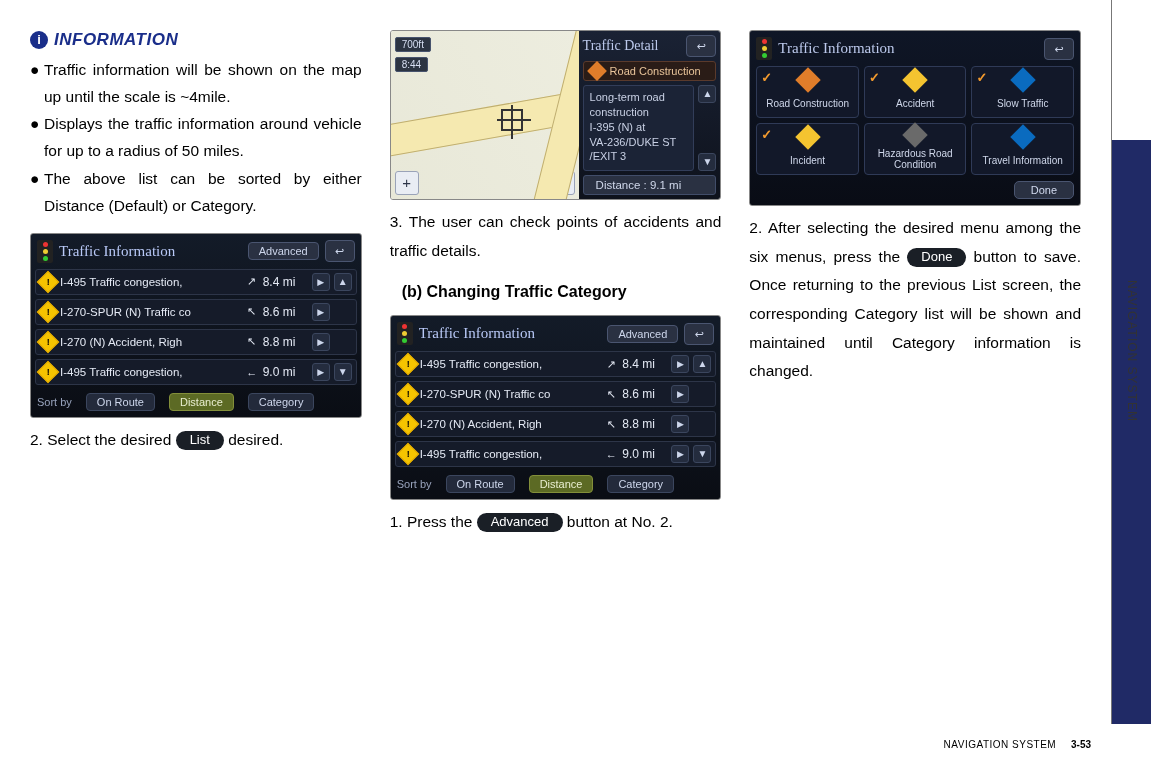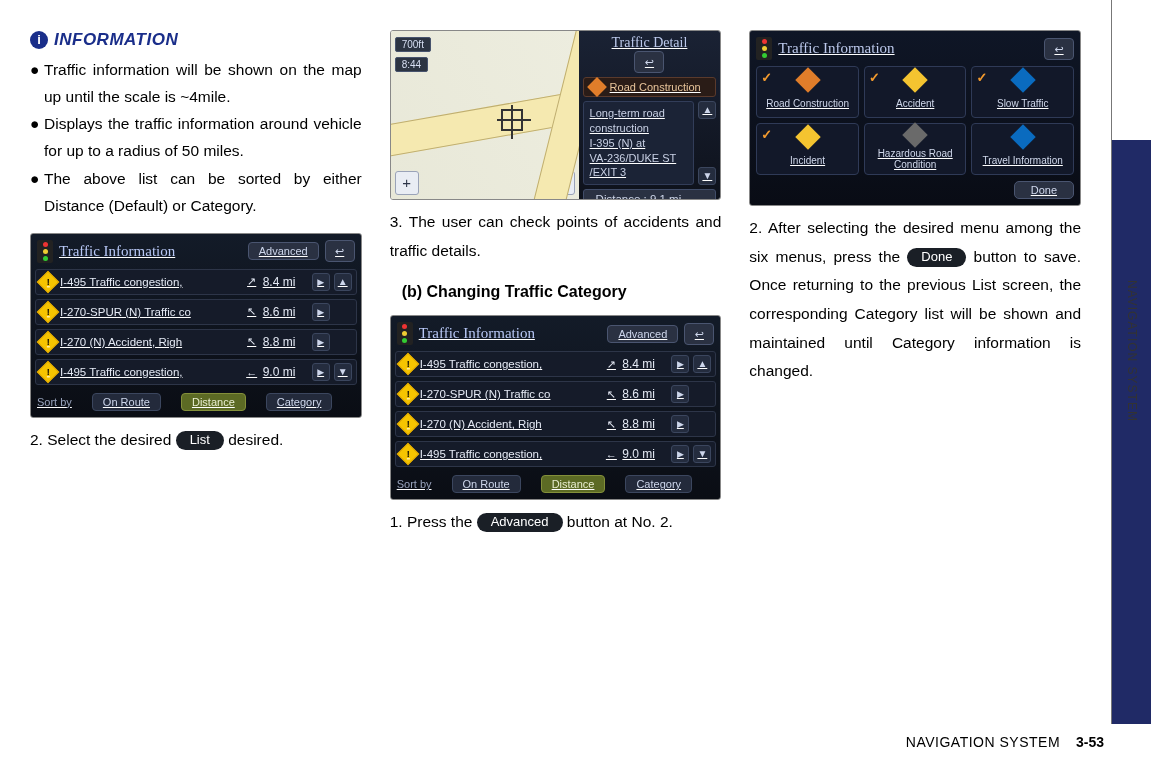--- a/index.html
+++ b/index.html
@@ -75,21 +75,20 @@
   }
 
   
   .shot {
     border: 1px solid #888;
     border-radius: 3px;
     overflow: hidden;
     margin: 14px 0 8px;
     font-size: 11px;
     color: #fff;
-    text-decoration: underline;
   }
 
   
   .ti-screen {
     background: linear-gradient(#131b28,#0a0d14);
     padding: 4px;
   }
   .ti-title-row {
     display: flex;
     align-items: center;
@@ -123,21 +122,21 @@
     border:1px solid #d8a000; background:#f5c400;
     display:flex; align-items:center; justify-content:center;
   }
   .ti-diamond span { transform:rotate(-45deg); color:#000; font-size:9px; font-weight:bold; }
   .ti-label { flex:1; color:#e4e9f4; font-size:11.5px; white-space:nowrap; overflow:hidden; }
   .ti-dir { color:#e4e9f4; width:14px; text-align:center; }
   .ti-dist { color:#e4e9f4; width:45px; font-size:12px; }
   .ti-arrow { width:18px; height:18px; background:#242c3e; border:1px solid #3b465e; border-radius:3px; text-align:center; line-height:16px; color:#cdd6eb; font-size:9px;}
   .ti-scroll { width:18px; height:18px; background:#242c3e; border:1px solid #3b465e; border-radius:3px; text-align:center; line-height:16px; color:#cdd6eb; font-size:10px;}
   .ti-sort {
-    display:flex; align-items:center; gap:20px; padding:4px 2px 2px;
+    display:flex; align-items:center; gap:14px; padding:4px 2px 2px;
   }
   .ti-sort-lbl { color:#97a2bb; font-size:11px; }
   .ti-chip { background:#232a3b; border:1px solid #3b465e; border-radius:4px; color:#cdd6eb; padding:2px 10px; font-size:11px;}
   .ti-chip.active { background:#5c6a24; border-color:#838f3a; color:#e9eed0; }
 
   
   .map-screen {
     display:flex; height:170px;
   }
   .map-left {
@@ -156,21 +155,21 @@
   .map-badge.b2{ top:26px; }
   .map-target { position:absolute; left:110px; top:78px; width:22px; height:22px; border:2px solid #333; }
   .map-target::before{content:"";position:absolute;left:8px;top:-6px;width:2px;height:34px;background:#333;}
   .map-target::after{content:"";position:absolute;top:8px;left:-6px;height:2px;width:34px;background:#333;}
   .map-zoom { position:absolute; bottom:4px; width:24px; height:24px; background:#e9edf4; border:1px solid #9aa3b8; border-radius:3px; color:#2d3548; text-align:center; line-height:22px; font-size:15px;}
   .map-zoom.in{ left:4px;} .map-zoom.out{ right:4px;}
   .map-right {
     width:43%; background:linear-gradient(#1a2234,#0e121c); padding:4px;
     display:flex; flex-direction:column; gap:4px;
   }
-  .td-title-row { display:flex; align-items:center;flex-direction:column; }
+  .td-title-row { display:flex; align-items:center; }
   .td-title { flex:1; color:#bcc9ec; font-family:serif; font-size:14px; }
   .td-banner { display:flex; align-items:center; gap:6px; background:#2a1c17; border:1px solid #5a3a2c; border-radius:3px; padding:2px 6px;}
   .td-banner .d { width:14px;height:14px; transform:rotate(45deg); background:#e07d2a; }
   .td-banner-text { color:#e8c49a; font-size:11px; }
   .td-body { background:#1b2336; border:1px solid #323d59; border-radius:3px; padding:4px 6px; color:#c8d0e4; font-size:11px; line-height:1.35; flex:1;}
   .td-dist { background:#2a3142; border:1px solid #414d69; border-radius:3px; padding:3px 12px; color:#cfd7ea; font-size:11.5px; text-align:left;}
   .td-scroll { width:18px;height:18px;background:#242c3e;border:1px solid #3b465e;border-radius:3px;text-align:center;line-height:16px;color:#cdd6eb;font-size:10px; align-self:flex-end;}
 
   
   .cat-screen {
@@ -206,22 +205,22 @@
     background:#202a66;
   }
   .side-tab-text {
     position:absolute; top:280px;
     writing-mode: vertical-rl;
     font-size:12px; letter-spacing:1px; color:#333;
   }
 
   
   .footer {
-    position:absolute; bottom:14px; right:47px;
-    font-size:14px;
+    position:absolute; bottom:14px; right:60px;
+    font-size:10px;
   }
   .footer .sec { letter-spacing:0.5px; }
   .footer .pg { font-weight:bold; margin-left:12px; }
 </style>
 </head>
 <body>
 
 <div class="page">
 
   <div class="col">

